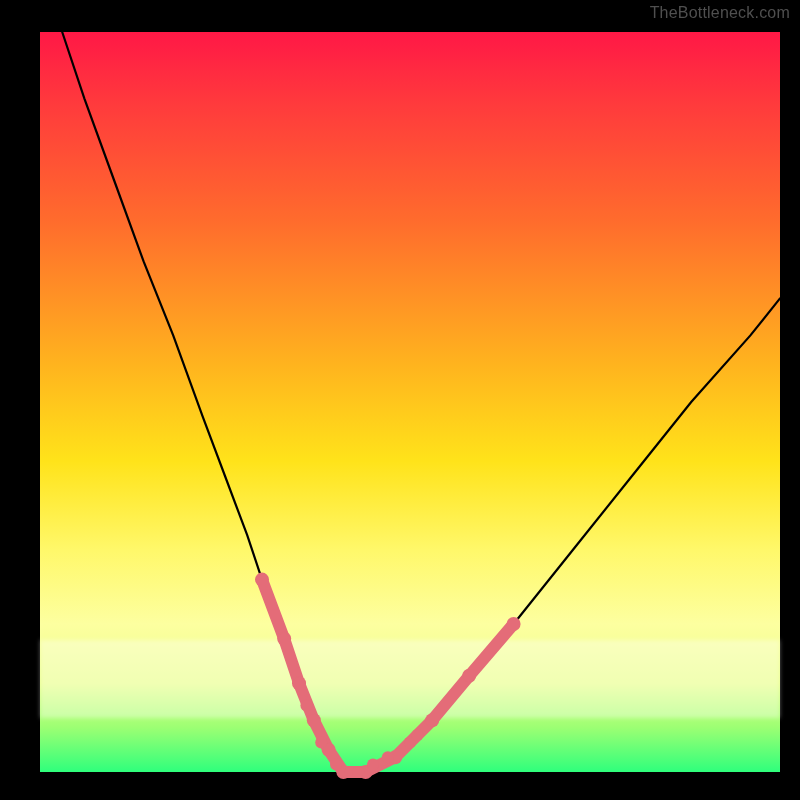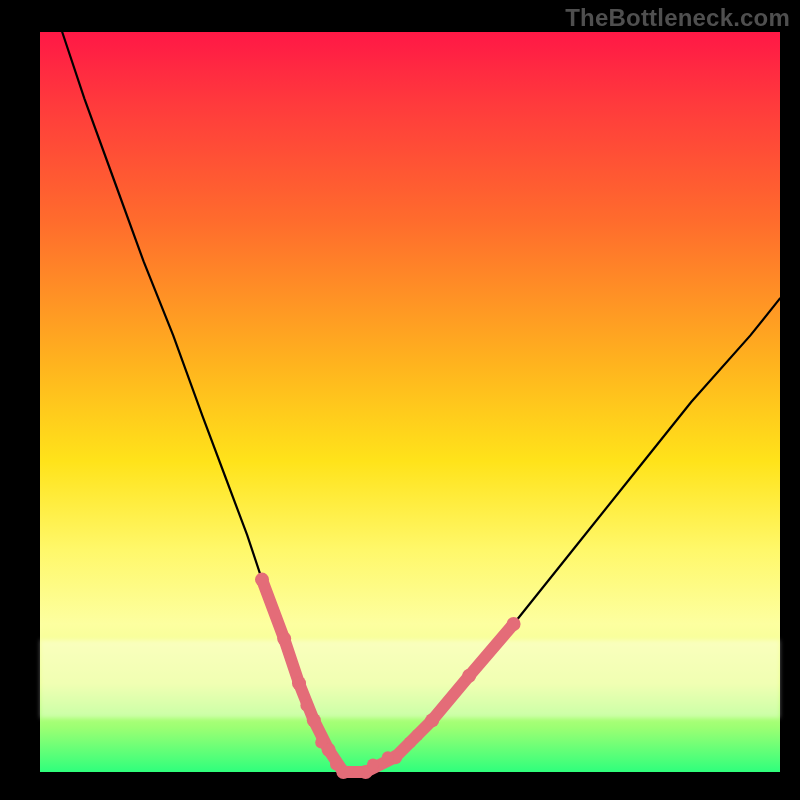--- a/index.html
+++ b/index.html
@@ -15,22 +15,22 @@
     position: relative;
     width: 800px;
     height: 800px;
     background: #000;
   }
   .watermark {
     position: absolute;
     top: 4px;
     right: 10px;
     color: #4f4f4f;
-    font-size: 24px;
-    font-weight: 700;
+    font-size: 16px;
+    font-weight: 400;
     letter-spacing: 0.2px;
     z-index: 10;
   }
   .plot-area {
     position: absolute;
     left: 40px;
     top: 32px;
     width: 740px;
     height: 740px;
     background: linear-gradient(to bottom,

